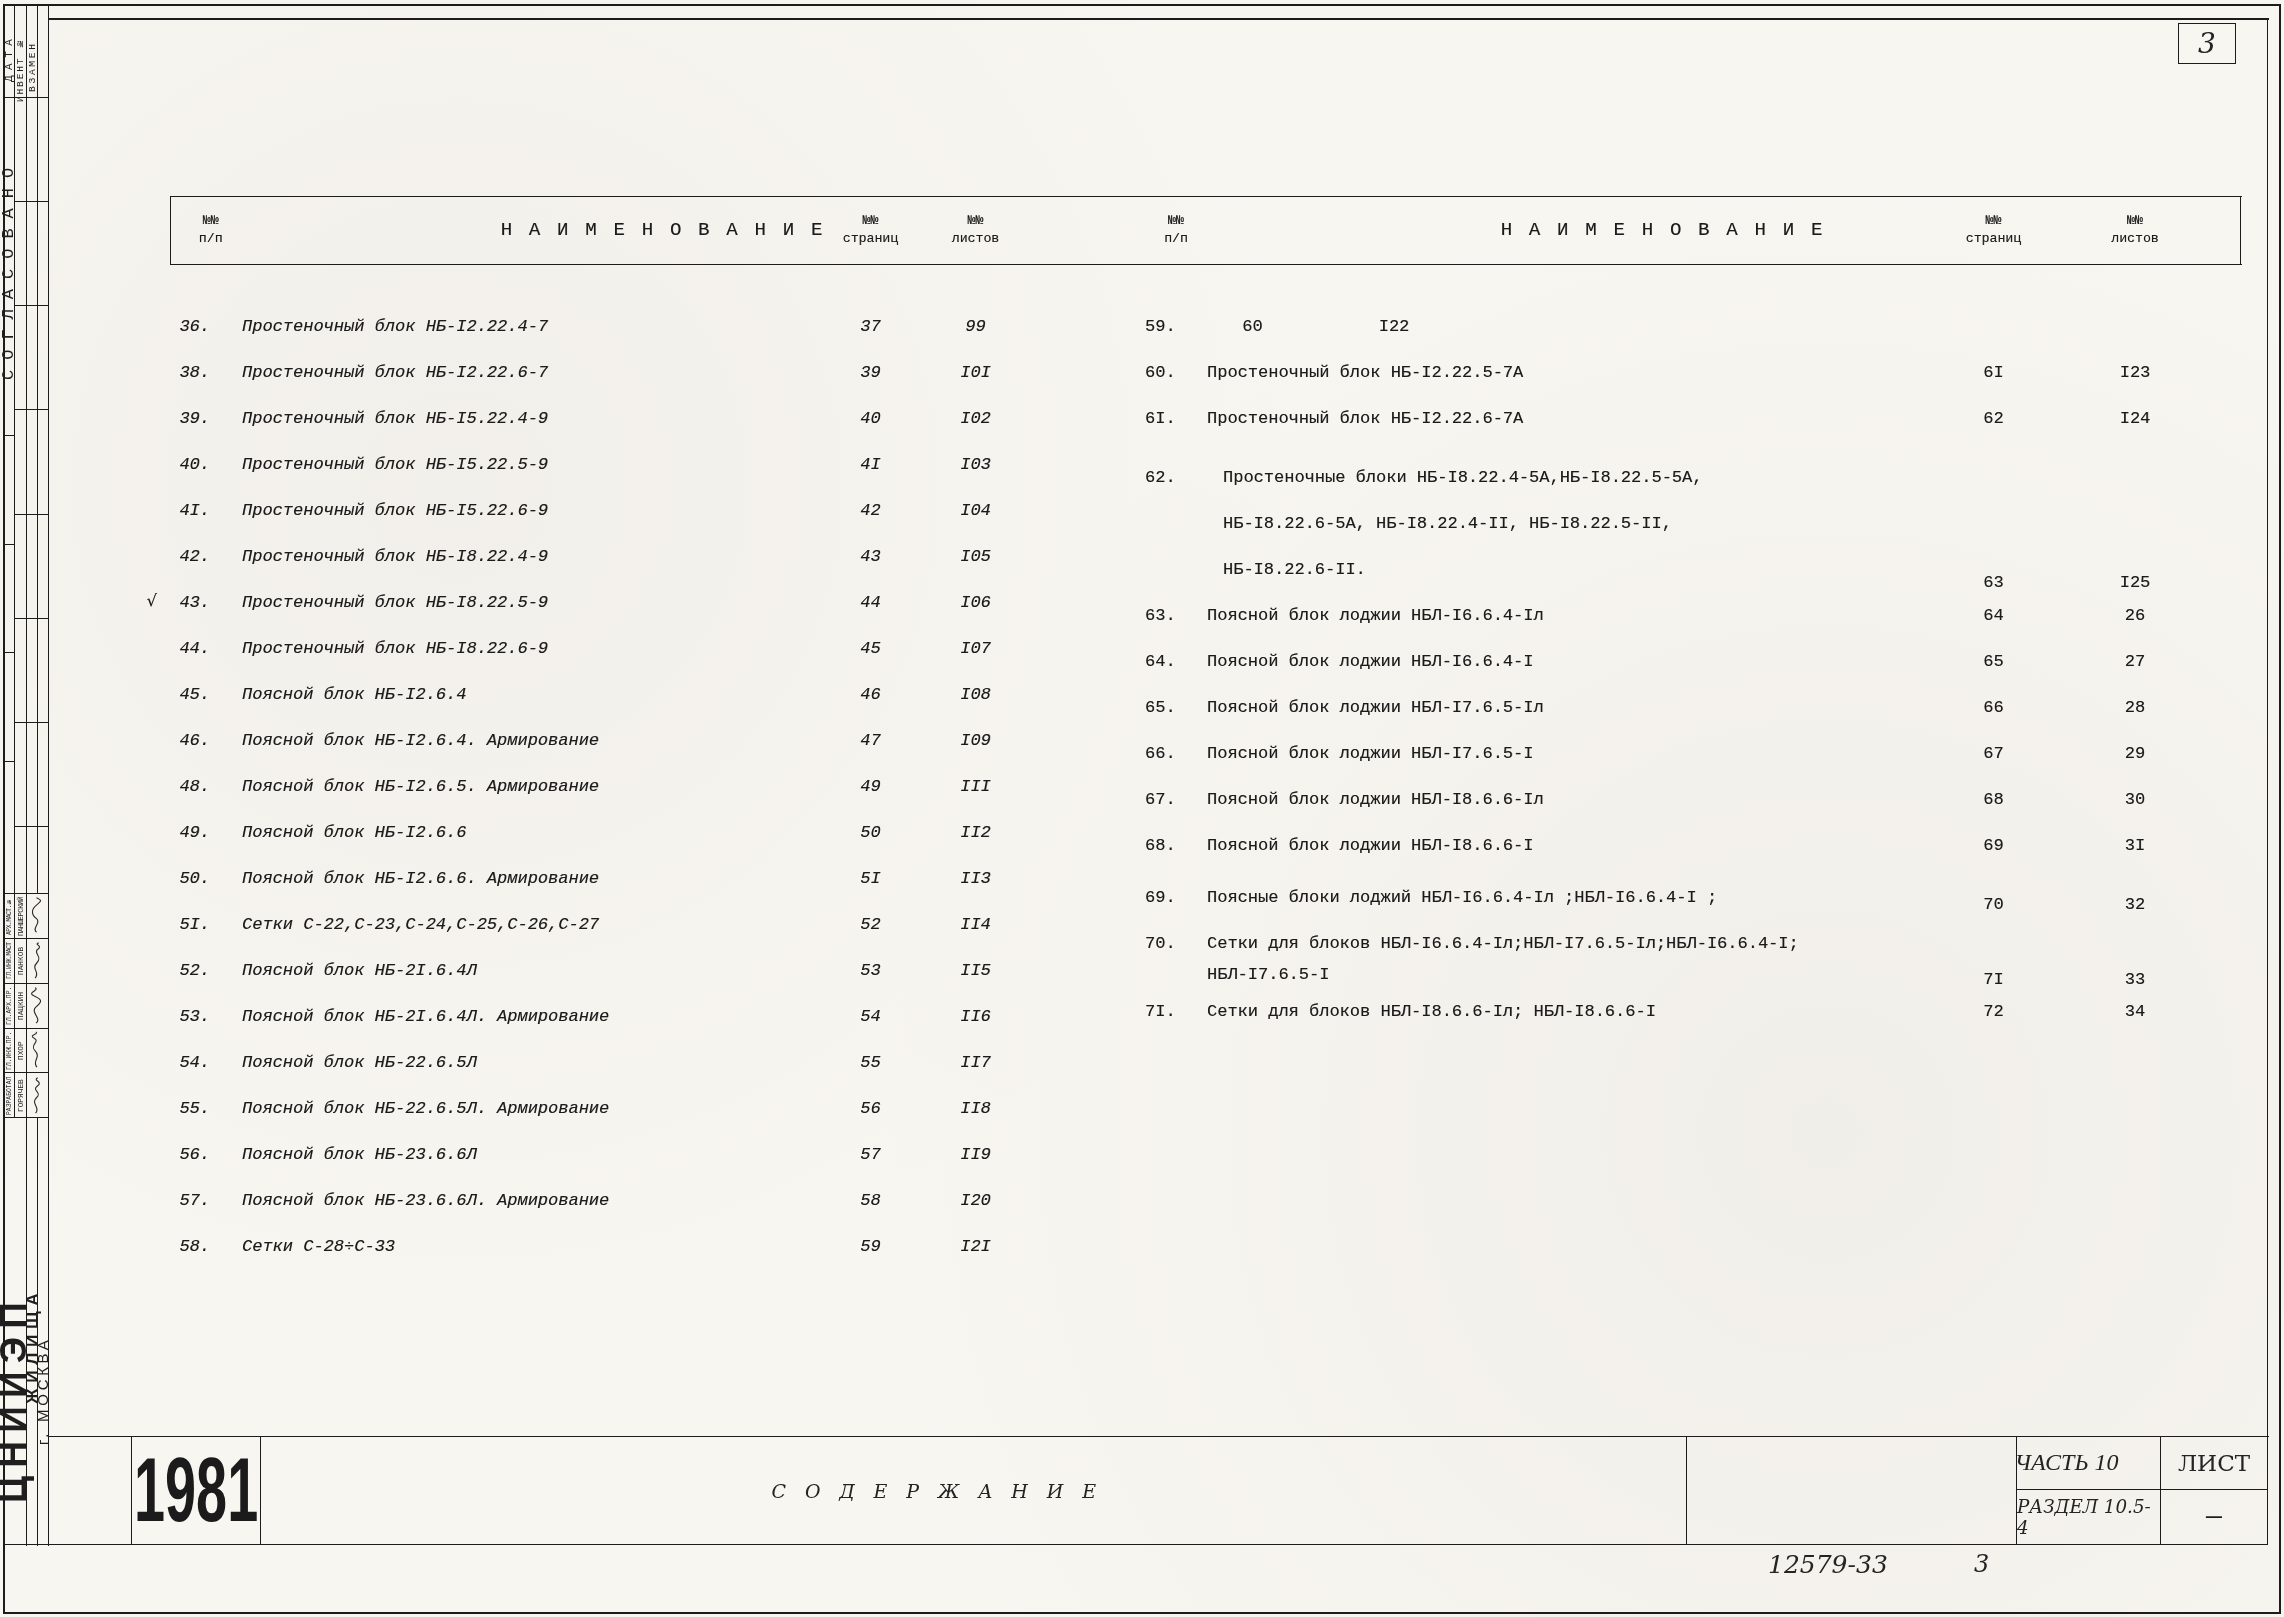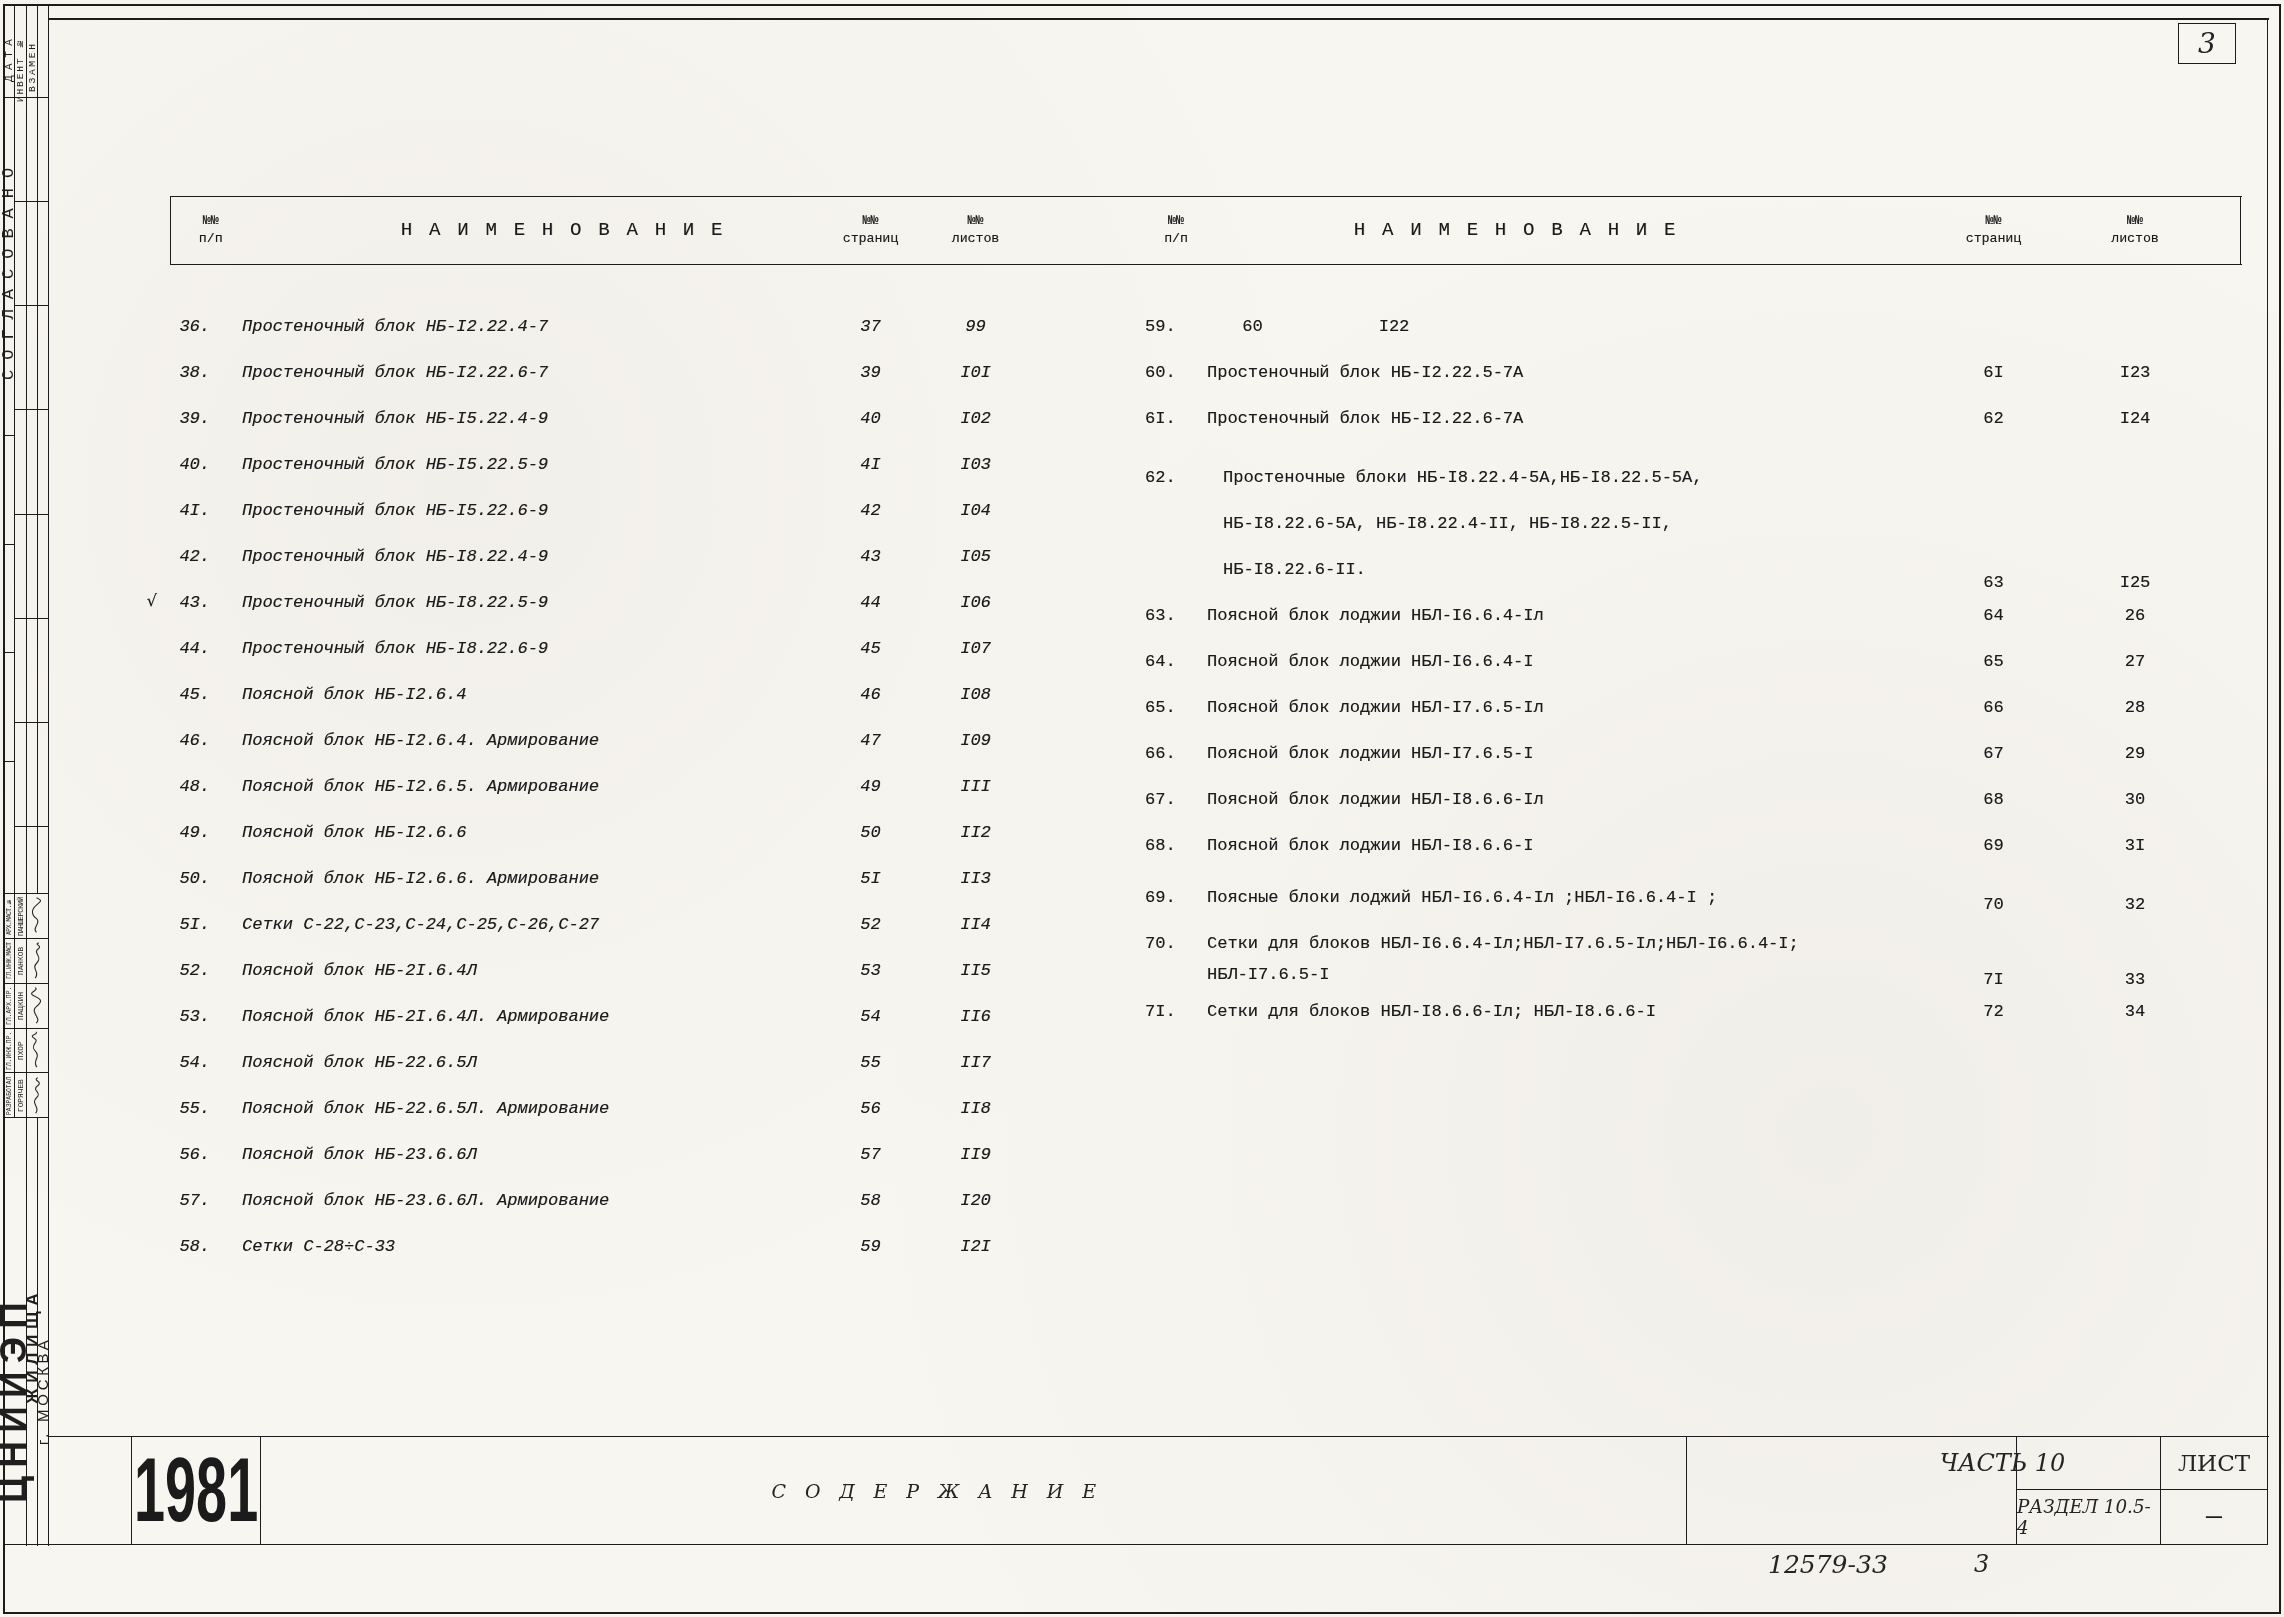--- a/index.html
+++ b/index.html
@@ -47,21 +47,21 @@
   .row.ml .c-page, .row.ml .c-list { align-self:flex-end; }
   .row.ml2 .ln { line-height:31px; }
   .row.ml3 .ln { line-height:46px;margin-left:16px; }
   .check { position:absolute; left:-26.5px; top:-1.8px; font-size:16.4px; font-family:"DejaVu Serif",serif; }
 
   
   .thead { position:absolute; top:198px; height:64px; display:flex; align-items:center;
            text-shadow:0.3px 0.2px 0 rgba(20,20,20,0.4); }
   .th-stack { display:flex; flex-direction:column; align-items:center; gap:3.7px;
               font-size:13.2px; line-height:1.05; }
-  .th-name { font-size:19px; letter-spacing:2.7px; text-align:center; }
+  .th-name { font-size:19px; letter-spacing:2.7px; text-align:right; }
   .tl .th-name { padding-left:59px; }
   .tr .th-name { padding-right:123px; }
 
   
   .hand { font-family:"DejaVu Serif", serif; font-style:italic; color:#242424; }
 
   .cellcenter { display:flex; align-items:center; justify-content:center; }
 </style>
 </head>
 <body>
@@ -403,21 +403,21 @@
   </div>
 
   <div class="abs cellcenter hand" style="left:617px; top:1437px; width:640px; height:107px; font-size:19px; letter-spacing:6.4px;">С О Д Е Р Ж А Н И Е</div>
 
   <div class="vl" style="left:1686px; top:1437px; height:107px;"></div>
   <div class="vl" style="left:2016px; top:1437px; height:107px;"></div>
   <div class="vl" style="left:2160px; top:1437px; height:107px;"></div>
   <div class="hl" style="left:2016px; top:1489px; width:251px;"></div>
 
 
-  <div class="abs cellcenter hand" style="left:1931px; top:1437px; width:143px; height:51px; font-size:24px;">ЧАСТЬ 10</div>
+  <div class="abs cellcenter hand" style="left:1995px; top:1437px; width:143px; height:51px; font-size:24px;font-family:Liberation Serif, serif;">ЧАСТЬ 10</div>
   <div class="abs cellcenter hand" style="left:2017px; top:1490px; width:143px; height:54px; font-size:18.3px;">РАЗДЕЛ 10.5-4</div>
 
   <div class="abs cellcenter hand" style="left:2161px; top:1437px; width:106px; height:51px; font-size:23px; font-style:normal;">ЛИСТ</div>
   <div class="abs cellcenter" style="left:2161px; top:1490px; width:106px; height:54px; font-size:26.5px;">—</div>
 
   <div class="abs hand" style="left:1768px; top:1550px; font-size:25px;">12579-33</div>
   <div class="abs hand" style="left:1974px; top:1550px; font-size:24px;">3</div>
 
 </div>
 

